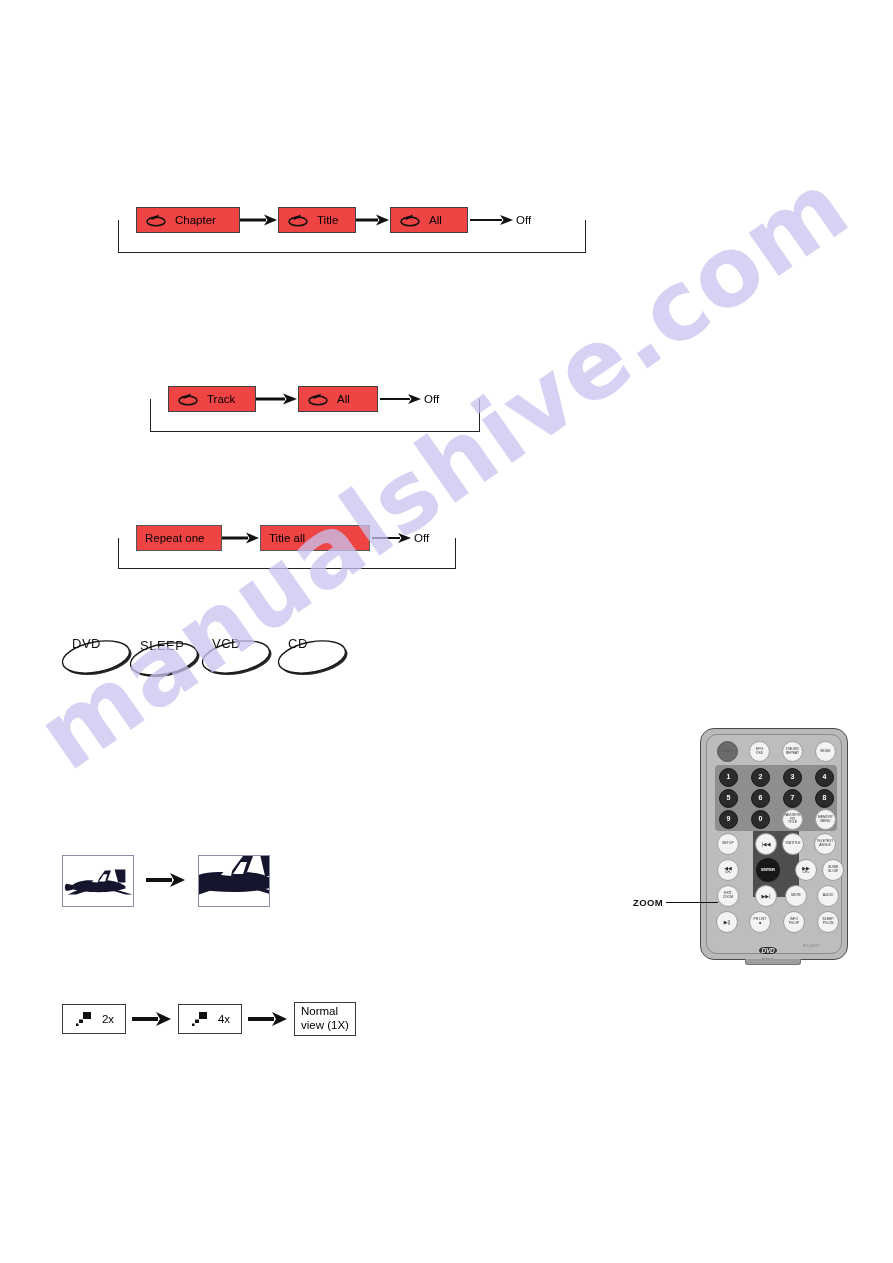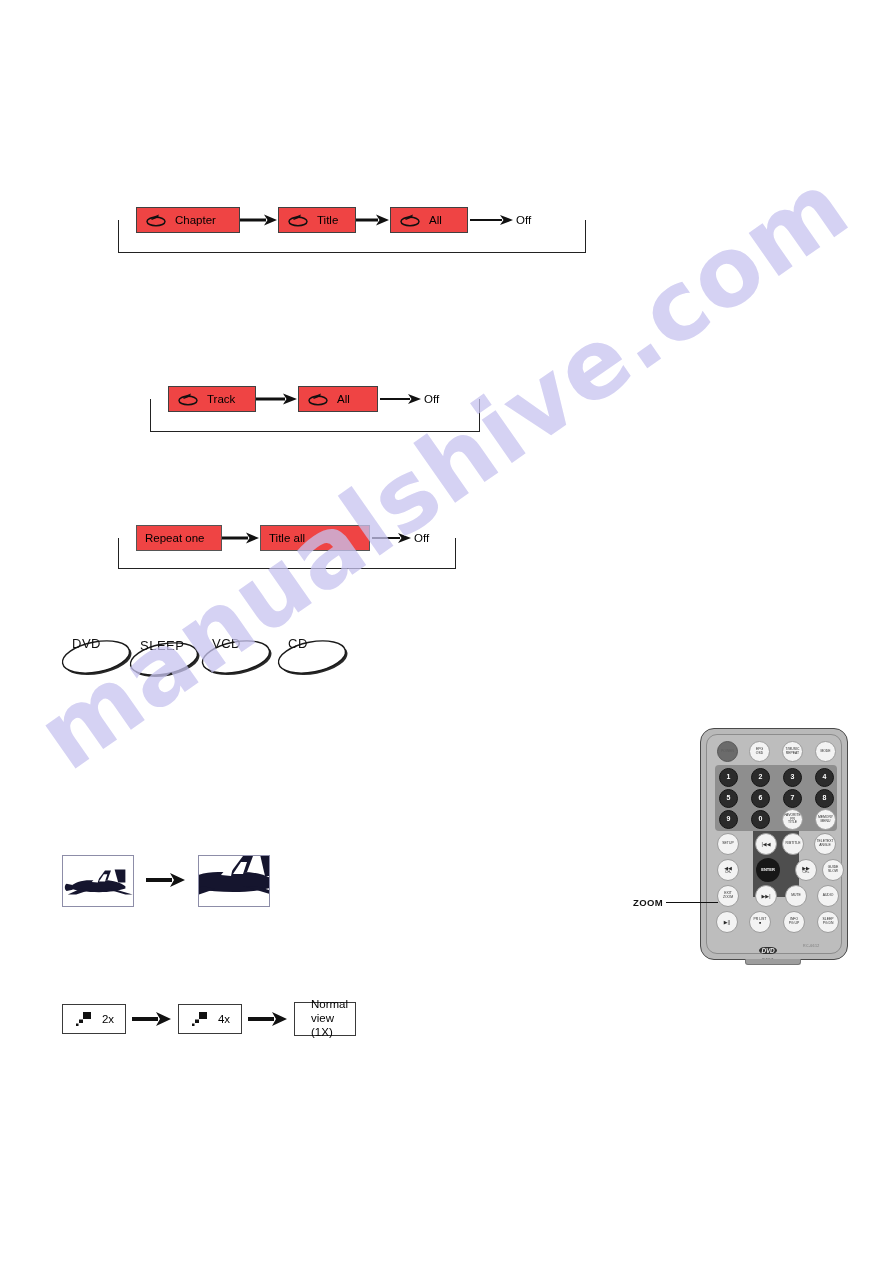--- a/index.html
+++ b/index.html
@@ -162,21 +162,21 @@
   .zbox .zicon {
     width: 20px;
     height: 18px;
     margin-right: 8px;
     flex: 0 0 auto;
   }
   .zbox.multiline {
     flex-direction: column;
     align-items: flex-start;
     justify-content: center;
-    padding: 2px 16px;
+    padding: 2px 6px;
     line-height: 1.2;
     height: 34px;
   }
 
   
   #remote-wrap {
     position: absolute;
     left: 700px;
     top: 728px;
     z-index: 2;

